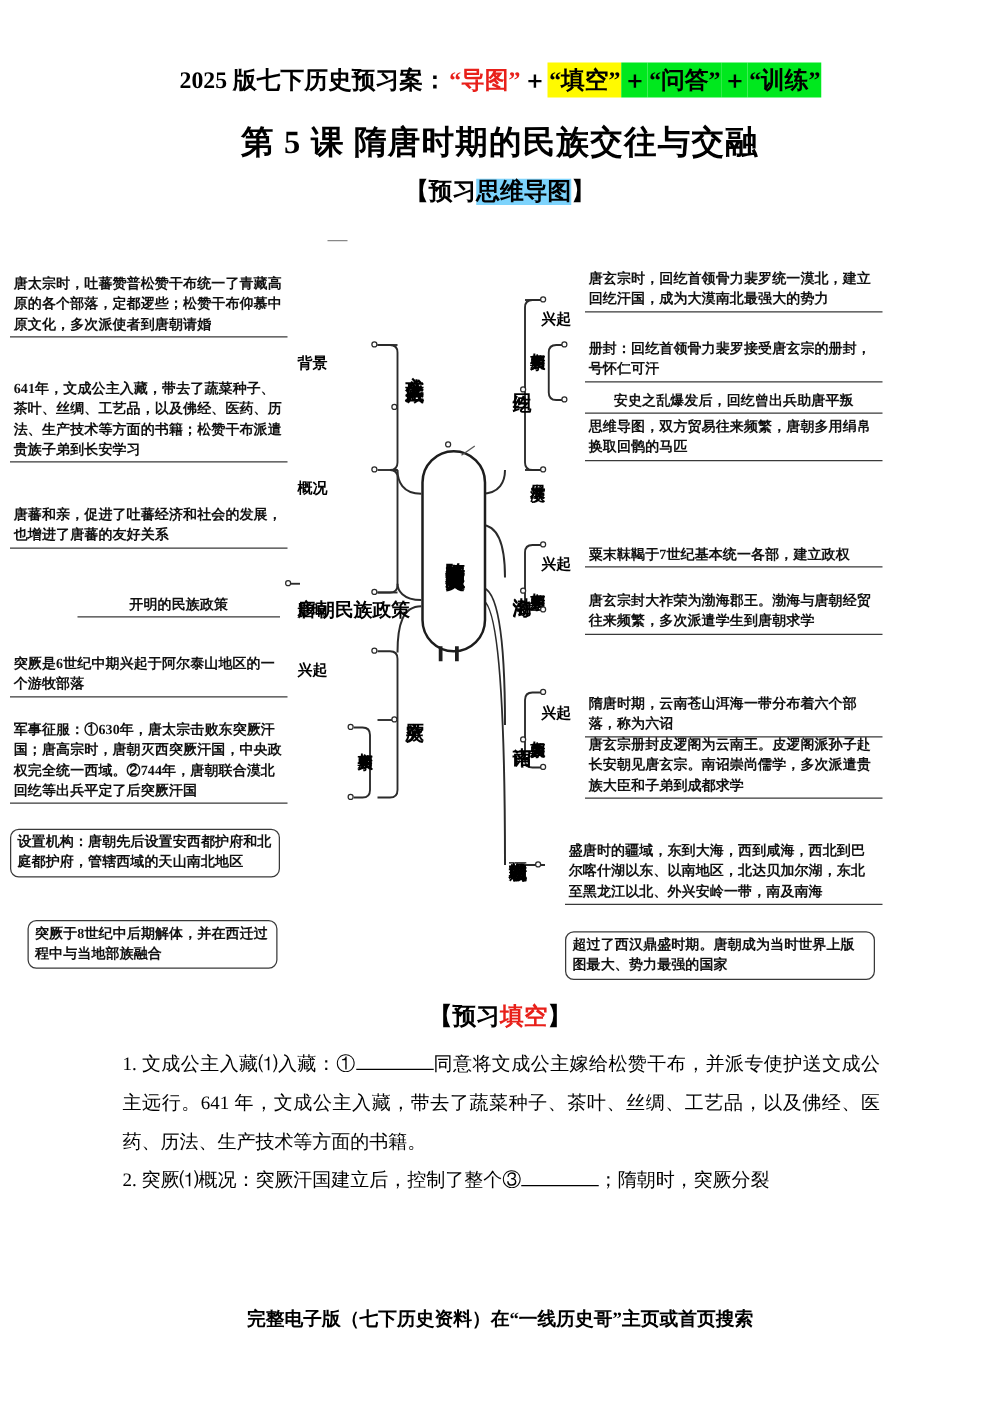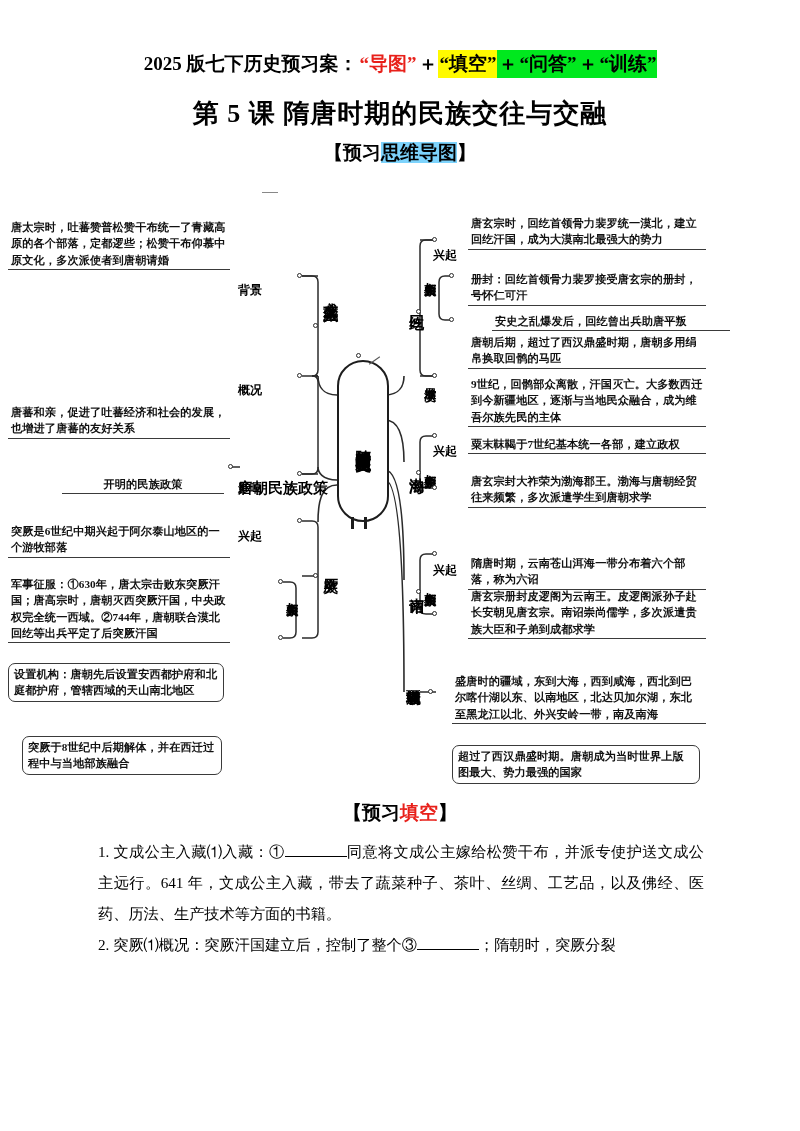--- a/index.html
+++ b/index.html
@@ -178,20 +178,21 @@
     <div style="position:absolute;left:351px;top:337px;width:3px;height:12px;background:#1d1d1d;"></div>
     <div style="position:absolute;left:364px;top:337px;width:3px;height:12px;background:#1d1d1d;"></div>
     <div class="tick" style="left:262px;top:12px;width:16px;border-top-color:#888;"></div>
 
     <div class="blabel vbig node" style="left:322px;top:90px;height:120px;">文成公主入藏</div>
 
     <div class="leaf ul node" style="left:8px;top:18px;width:222px;">唐太宗时，吐蕃赞普松赞干布统一了青藏高原的各个部落，定都逻些；松赞干布仰慕中原文化，多次派使者到唐朝请婚</div>
     <div class="blabel h node" style="left:238px;top:82px;">背景</div>
     <div class="dot" style="left:297px;top:93px;"></div>
 
+    <div class="leaf ul node" style="left:8px;top:102px;width:222px;">641年，文成公主入藏，带去了蔬菜种子、茶叶、丝绸、工艺品，以及佛经、医药、历法、生产技术等方面的书籍；松赞干布派遣贵族子弟到长安学习</div>
     <div class="blabel h node" style="left:238px;top:182px;">概况</div>
     <div class="dot" style="left:297px;top:193px;"></div>
     <div class="dot" style="left:313px;top:143px;"></div>
 
     <div class="leaf ul node" style="left:8px;top:203px;width:222px;">唐蕃和亲，促进了吐蕃经济和社会的发展，也增进了唐蕃的友好关系</div>
     <div class="blabel h node" style="left:238px;top:280px;">影响</div>
     <div class="dot" style="left:297px;top:291px;"></div>
 
     <div class="leaf ul node" style="left:62px;top:275px;width:162px;text-align:center;">开明的民族政策</div>
     <div class="blabel big node" style="left:238px;top:279px;white-space:nowrap;">唐朝民族政策</div>
@@ -219,26 +220,25 @@
 
     <div class="leaf ul node" style="left:468px;top:14px;width:238px;">唐玄宗时，回纥首领骨力裴罗统一漠北，建立回纥汗国，成为大漠南北最强大的势力</div>
     <div class="blabel h node" style="left:433px;top:47px;">兴起</div>
     <div class="dot" style="left:432px;top:57px;"></div>
 
     <div class="blabel v node" style="left:424px;top:72px;height:72px;">与唐朝关系</div>
 
     <div class="leaf ul node" style="left:468px;top:70px;width:238px;">册封：回纥首领骨力裴罗接受唐玄宗的册封，号怀仁可汗</div>
     <div class="dot" style="left:449px;top:93px;"></div>
 
-    <div class="leaf ul node" style="left:492px;top:112px;width:238px;">安史之乱爆发后，回纥曾出兵助唐平叛</div>
-    <div class="leaf ul node" style="left:468px;top:133px;width:238px;">唐朝后期，超过了西汉鼎盛时期，唐朝多用绢帛换取回鹘的马匹</div>
+    <div class="leaf ul node" style="left:468px;top:112px;width:238px;text-align:center;">安史之乱爆发后，回纥曾出兵助唐平叛</div>
+    <div class="leaf ul node" style="left:468px;top:133px;width:238px;">思维导图，双方贸易往来频繁，唐朝多用绢帛换取回鹘的马匹</div>
     <div class="dot" style="left:449px;top:137px;"></div>
     <div class="dot" style="left:432px;top:193px;"></div>
 
-    <div class="leaf ul node" style="left:468px;top:175px;width:238px;">9世纪，回鹘部众离散，汗国灭亡。大多数西迁到今新疆地区，逐渐与当地民众融合，成为维吾尔族先民的主体</div>
     <div class="blabel v node" style="left:424px;top:178px;height:36px;">发展演变</div>
 
     <div class="blabel vbig node" style="left:408px;top:266px;height:52px;">渤海</div>
     <div class="dot" style="left:416px;top:290px;"></div>
 
     <div class="leaf ul node" style="left:468px;top:235px;width:238px;">粟末靺鞨于7世纪基本统一各部，建立政权</div>
     <div class="blabel h node" style="left:433px;top:243px;">兴起</div>
     <div class="dot" style="left:432px;top:253px;"></div>
 
     <div class="blabel v node" style="left:424px;top:264px;height:72px;">与唐朝关系</div>
@@ -266,14 +266,15 @@
 
   <div id="section-blank">
     <span>【预习</span><span class="hl-red">填空</span><span>】</span>
   </div>
 
   <div id="body-text">
     <p><span>1. 文成公主入藏⑴入藏：①</span><span class="blank"></span><span>同意将文成公主嫁给松赞干布，并派专使护送文成公主远行。641 年，文成公主入藏，带去了蔬菜种子、茶叶、丝绸、工艺品，以及佛经、医药、历法、生产技术等方面的书籍。</span></p>
     <p><span>2. 突厥⑴概况：突厥汗国建立后，控制了整个③</span><span class="blank"></span><span>；隋朝时，突厥分裂</span></p>
   </div>
 
+  <div id="footer-note">完整电子版（七下历史资料）在“一线历史哥”主页或首页搜索</div>
 
 </div>
 
 </body></html>

